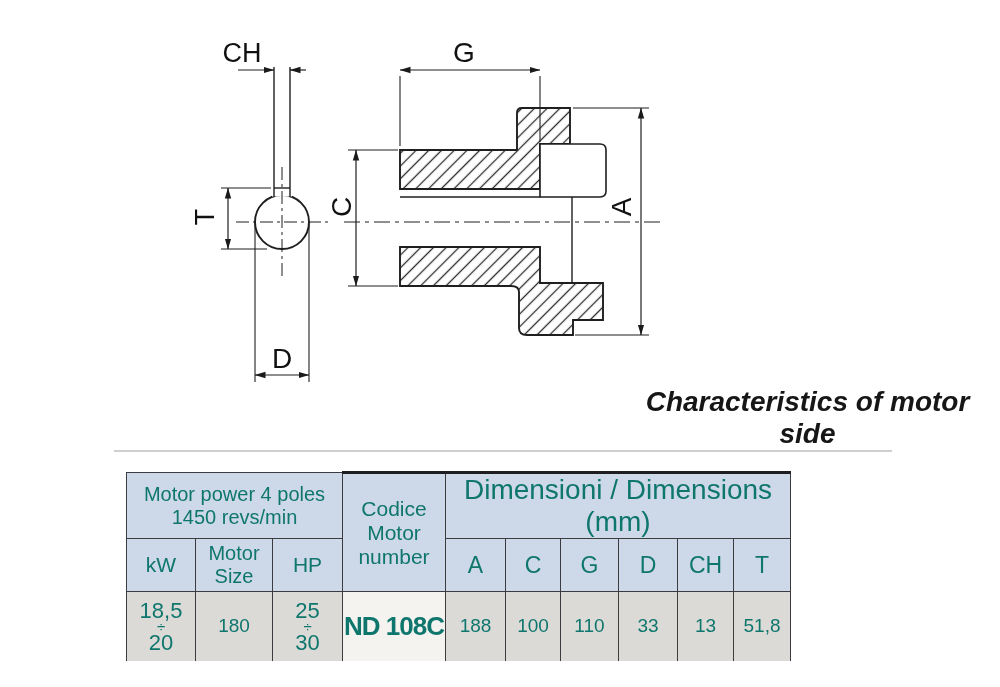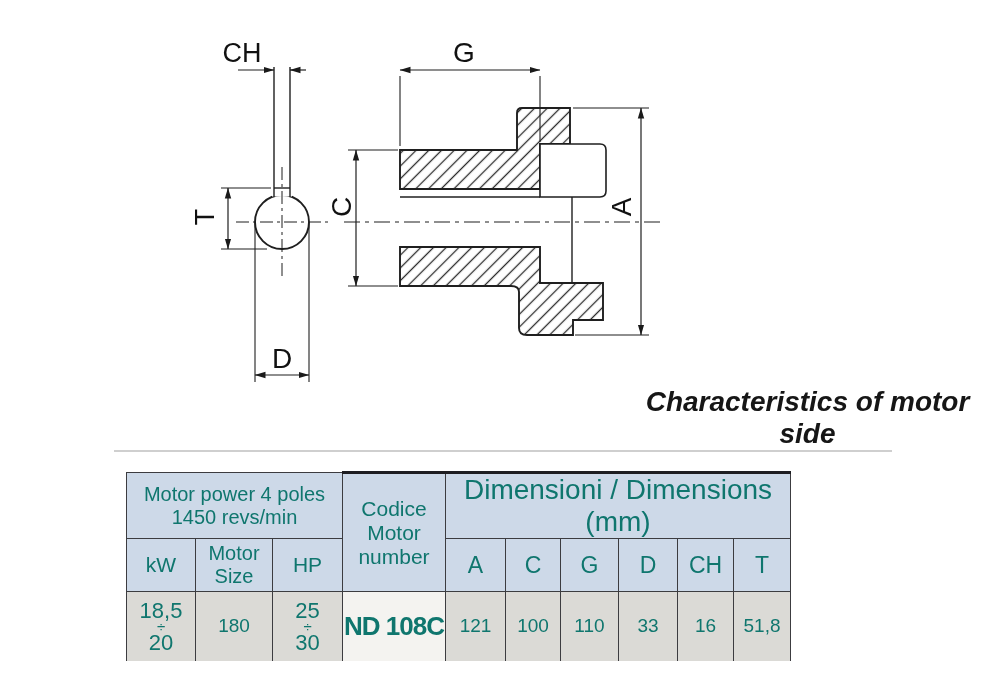--- a/index.html
+++ b/index.html
@@ -165,21 +165,21 @@
       <span class="div-sign">÷</span>
       <span>20</span>
     </td>
     <td class="val">180</td>
     <td class="stacked">
       <span>25</span>
       <span class="div-sign">÷</span>
       <span>30</span>
     </td>
     <td class="part-cell">ND 108C</td>
-    <td class="val">121</td>
+    <td class="val">188</td>
     <td class="val">100</td>
     <td class="val">110</td>
     <td class="val">33</td>
-    <td class="val">16</td>
+    <td class="val">13</td>
     <td class="val">51,8</td>
   </tr>
 </tbody>
   </table>
 
 </body></html>

